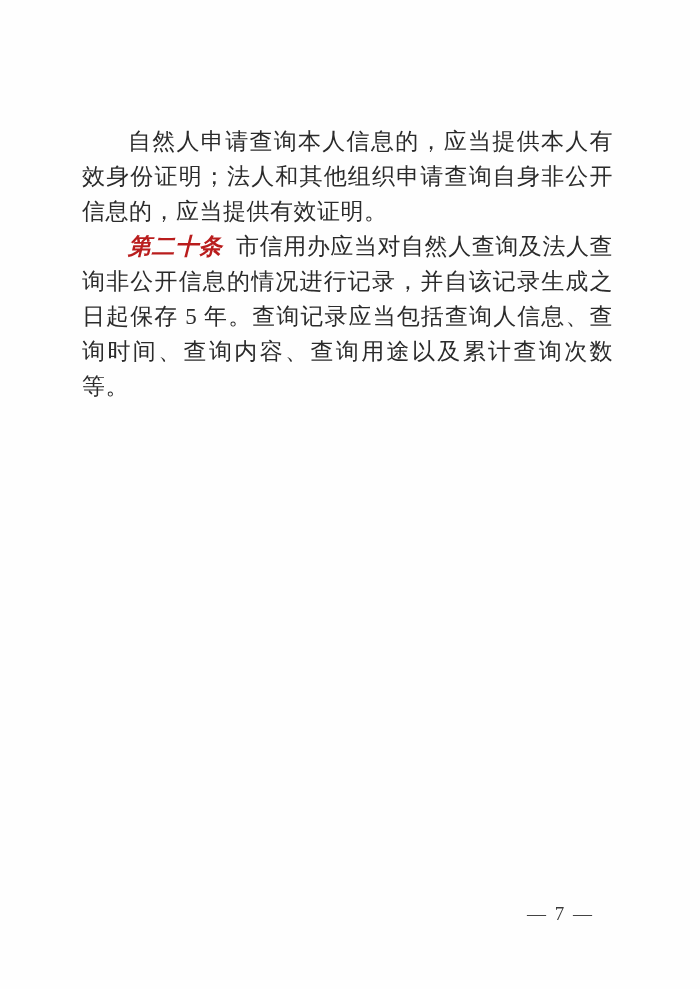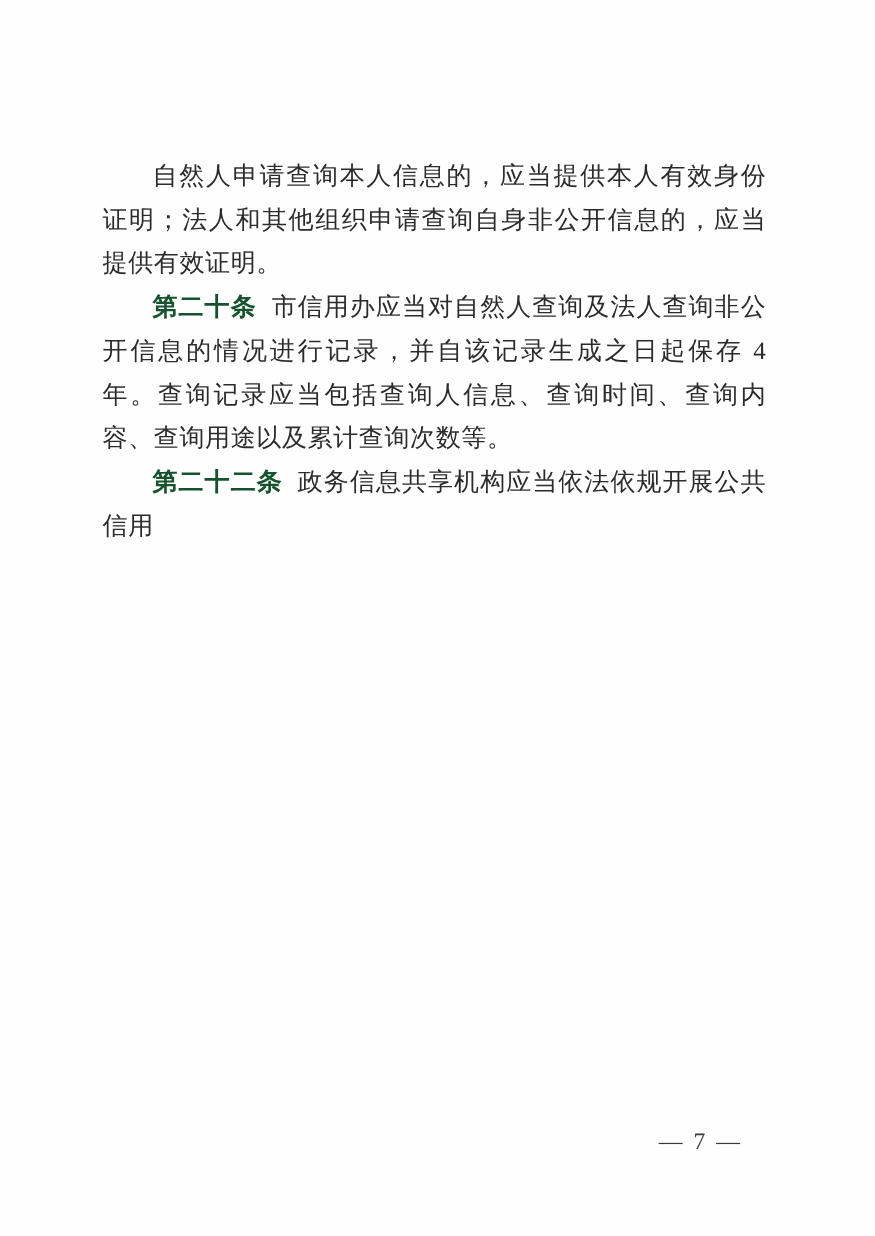--- a/index.html
+++ b/index.html
@@ -15,56 +15,56 @@
     color: #262626;
     overflow: hidden;
   }
   .body-text {
     position: absolute;
     top: 124px;
     left: 82px;
     width: 531px;
   }
   .para {
-    font-size: 20px;
+    font-size: 23px;
     line-height: 35px;
     text-align: justify;
     text-indent: 2em;
     letter-spacing: 0.5px;
     color: #2b2b2b;
   }
   .lead {
     font-weight: bold;
-    color: #14532d;
+    color: #b91c1c;
     margin-right: 0.6em;
+    font-style: italic;
   }
   .lead:empty { display: none; margin-right: 0; }
   .footer {
     position: absolute;
     top: 903px;
     right: 106px;
     font-size: 19px;
     letter-spacing: 2px;
     color: #3a3a3a;
   }
 </style>
 </head>
 <body>
 
 <div class="page">
   <div class="body-text">
 
     <p class="para"><span>自然人申请查询本人信息的，应当提供本人有效身份证明；法人和其他组织申请查询自身非公开信息的，应当提供有效证明。</span></p>
 
 
-    <p class="para"><span class="lead">第二十条</span><span>市信用办应当对自然人查询及法人查询非公开信息的情况进行记录，并自该记录生成之日起保存 4 年。查询记录应当包括查询人信息、查询时间、查询内容、查询用途以及累计查询次数等。</span></p>
+    <p class="para"><span class="lead">第二十条</span><span>市信用办应当对自然人查询及法人查询非公开信息的情况进行记录，并自该记录生成之日起保存 5 年。查询记录应当包括查询人信息、查询时间、查询内容、查询用途以及累计查询次数等。</span></p>
 
 
 
 
-    <p class="para"><span class="lead">第二十二条</span><span>政务信息共享机构应当依法依规开展公共信用</span></p>
 
   </div>
 
   <div class="footer">
     <span>— 7 —</span>
   </div>
 </div>
 
 </body></html>

